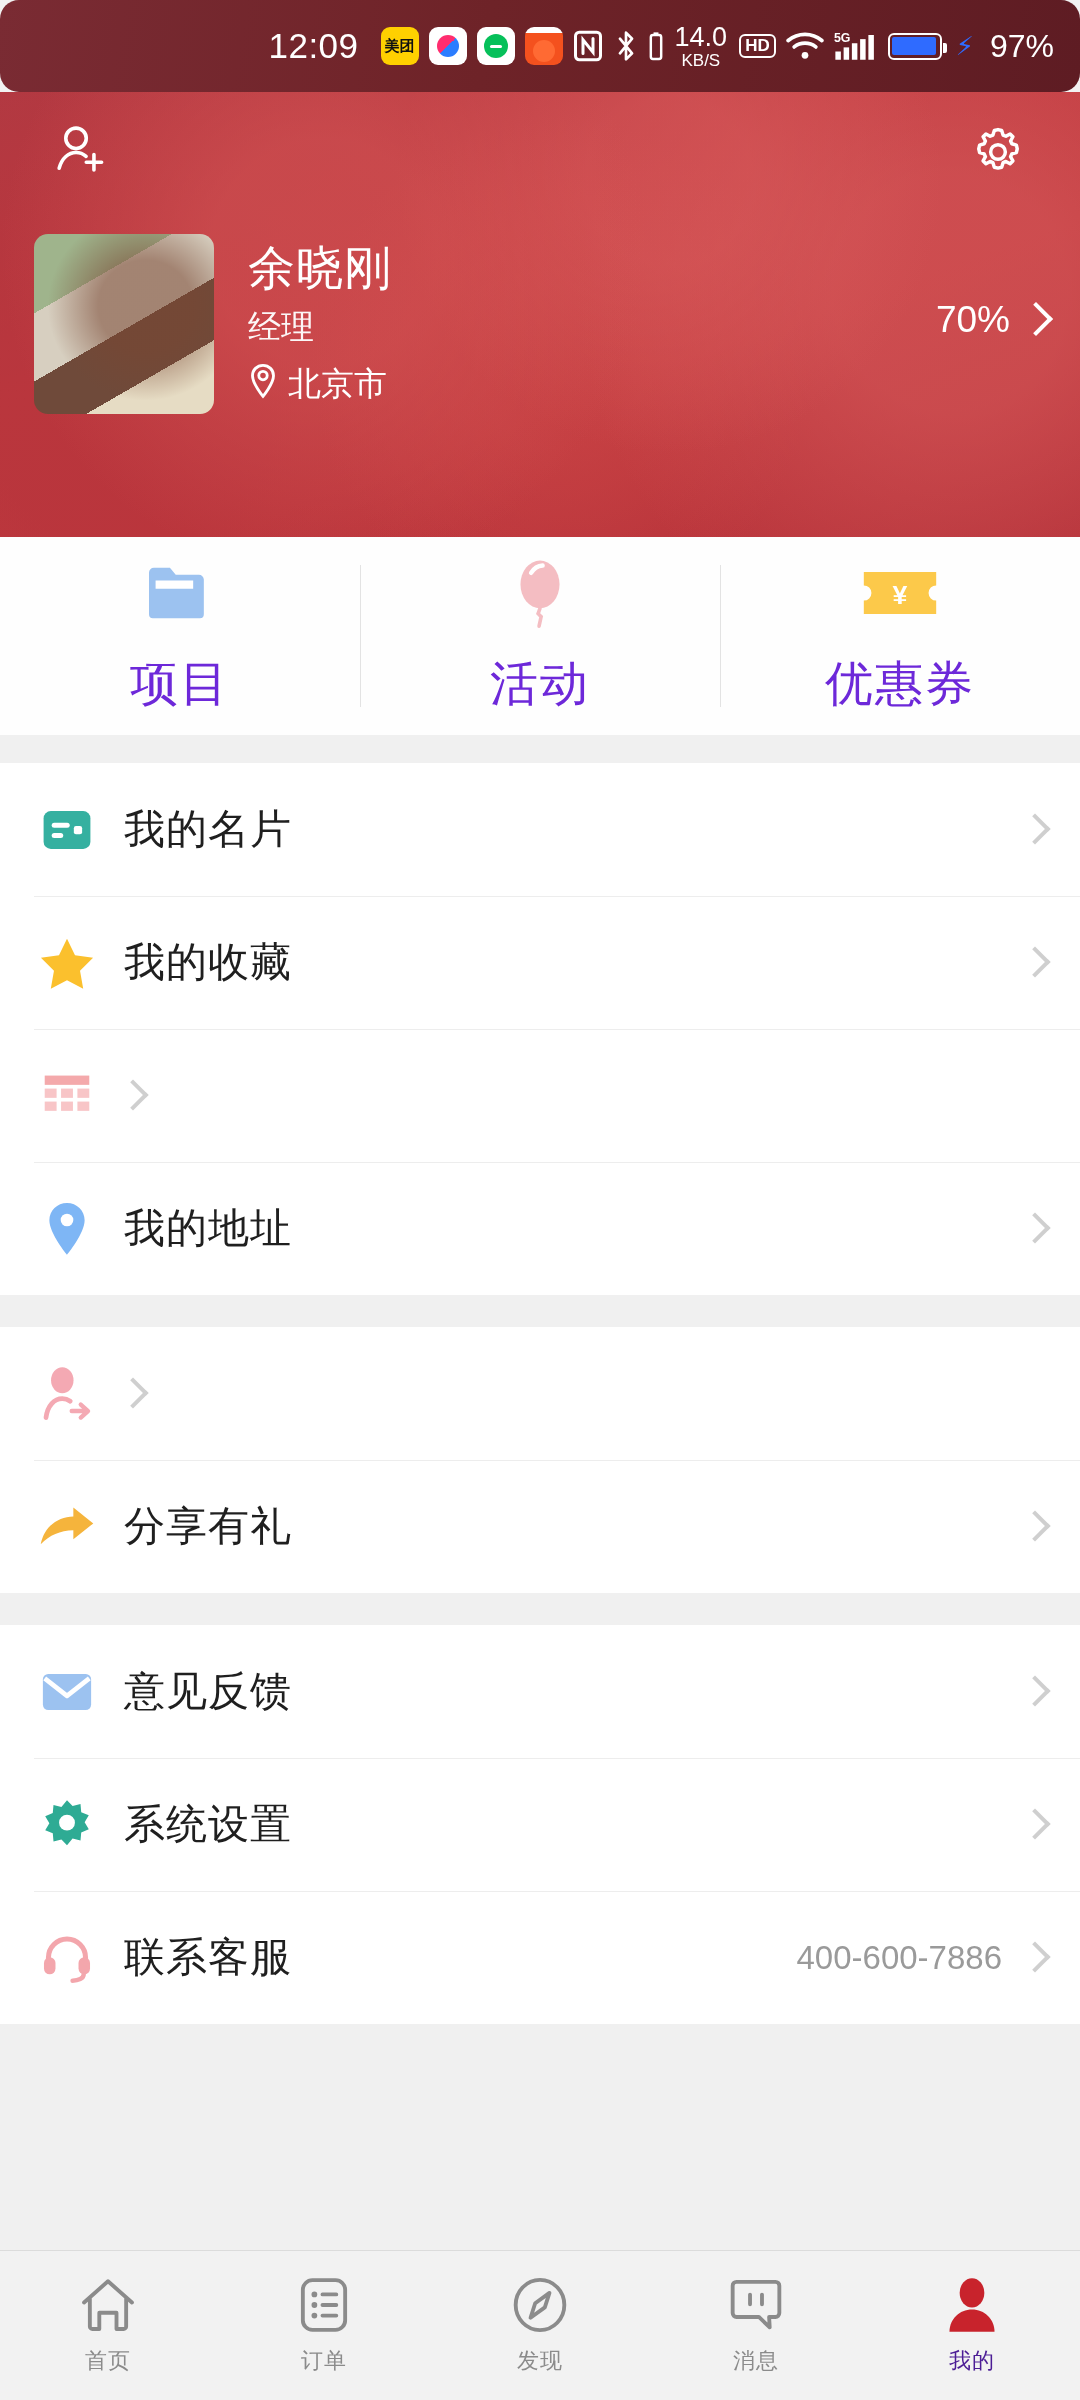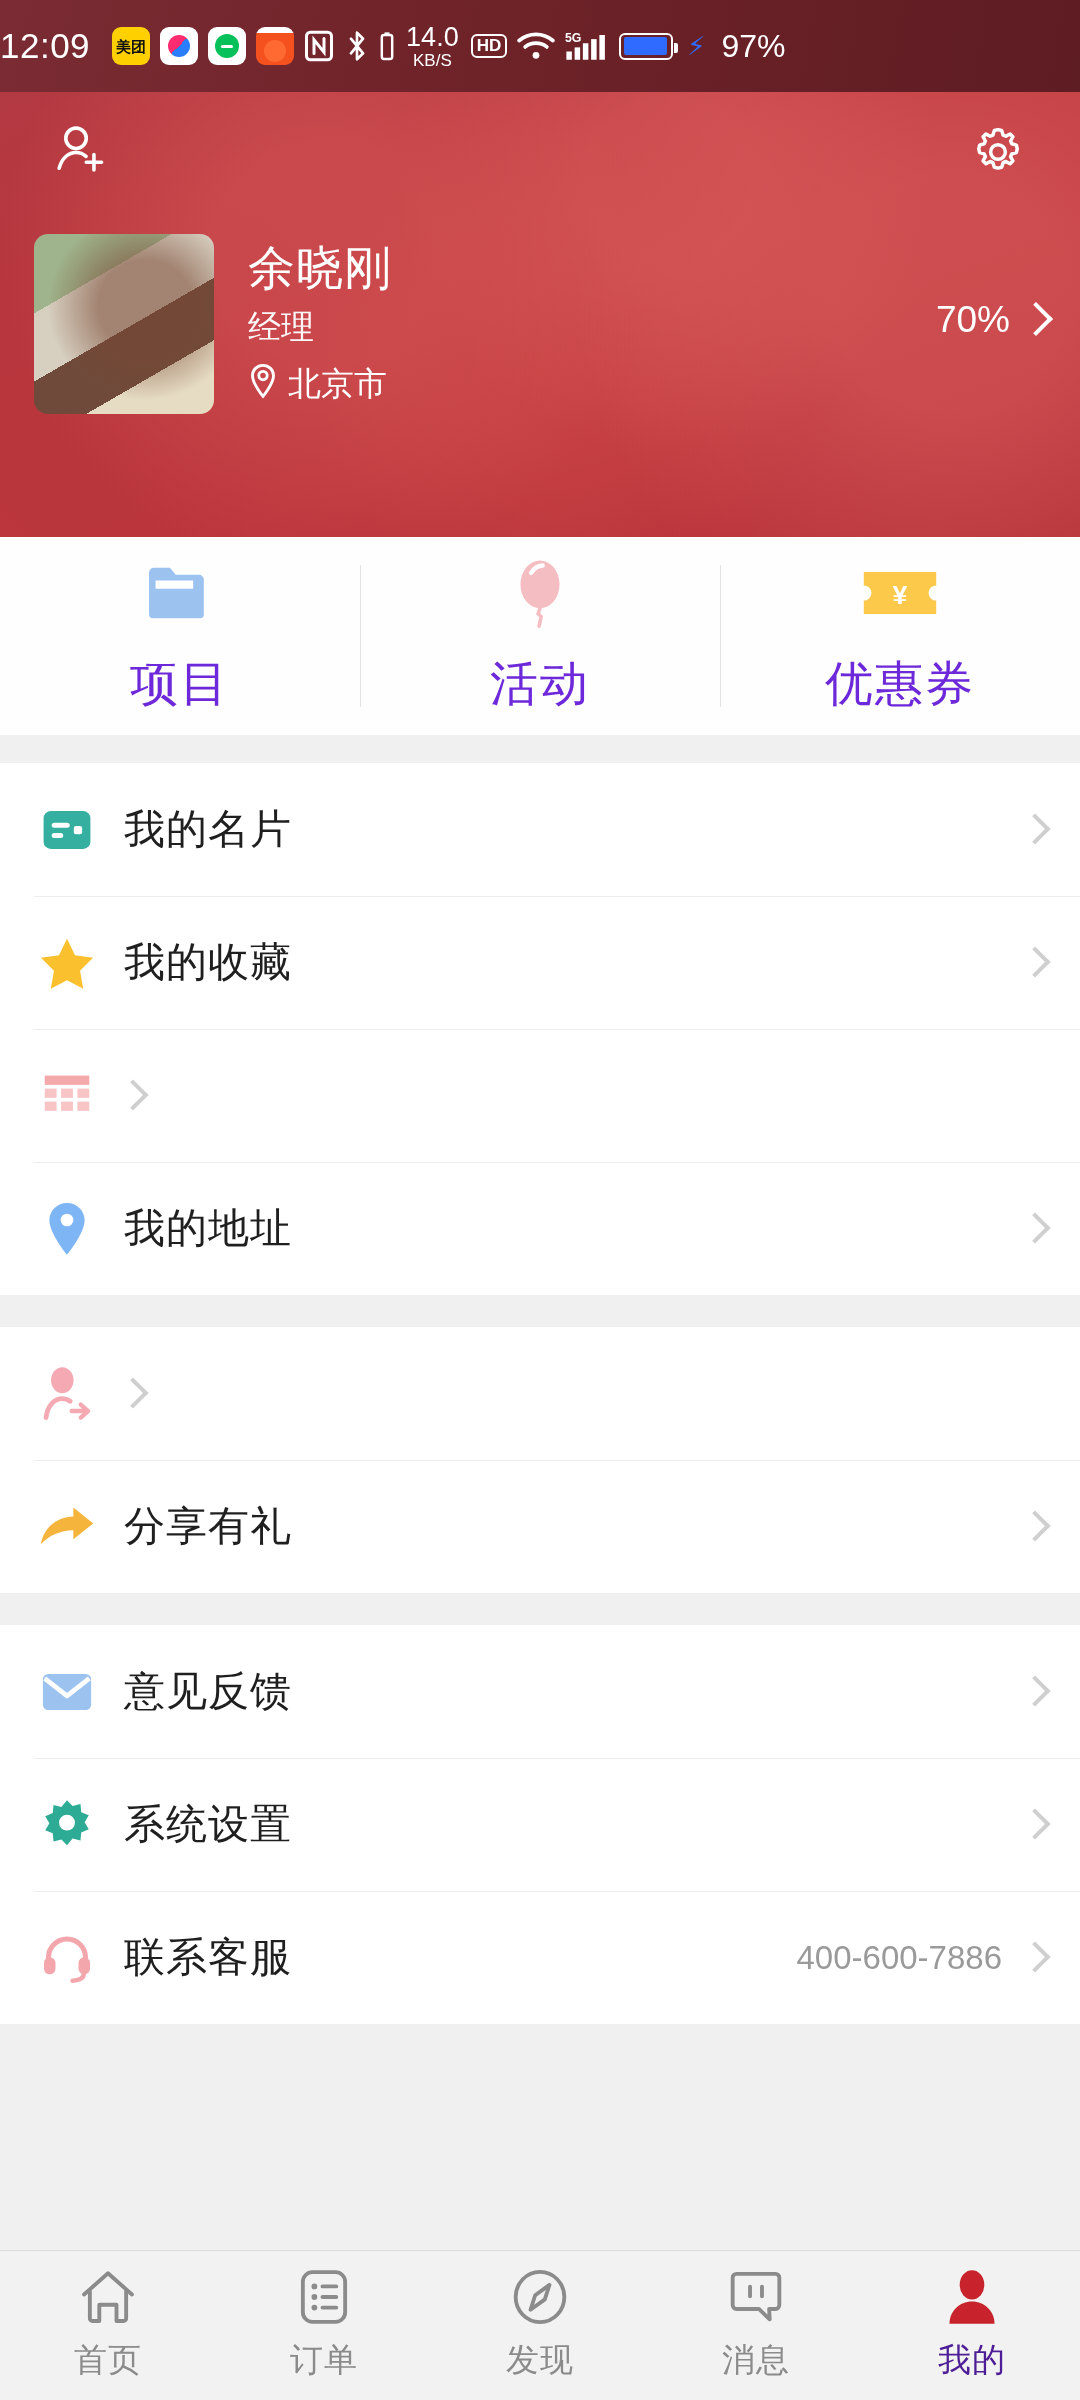--- a/index.html
+++ b/index.html
@@ -7,27 +7,27 @@
     width:1080px; height:2400px;
     font-family:"Liberation Sans","DejaVu Sans",sans-serif;
     background:#f2f2f2; overflow:hidden;
   }
   #app { width:1080px; height:2400px; position:relative; display:flex; flex-direction:column; }
 
   
   .statusbar {
     height:92px; flex:0 0 92px;
     background:linear-gradient(100deg,#7a2b33 0%,#6e2328 45%,#5e1c23 100%);
-    display:flex; align-items:center; justify-content:flex-start;
-    padding:0 26px 0 0; gap:10px; color:#fff; position:relative; z-index:5;
+    display:flex; align-items:center; justify-content:flex-end;
+    padding:0 26px 0 0; gap:10px; color:#fff; position:relative; z-index:5;border-radius:19px;
   }
   .sb-time { font-size:35px; font-weight:400; letter-spacing:.5px; margin-right:12px; }
   .sb-app { width:38px; height:38px; border-radius:9px; flex:0 0 38px;
             display:flex; align-items:center; justify-content:center;
-            font-size:16px; font-weight:bold; overflow:hidden; }
+            font-size:16px; font-weight:bold; overflow:hidden;font-family:Liberation Serif, serif; }
   .app-meituan { background:#ffd000; color:#111; font-size:15px; line-height:1; }
   .app-pdd { background:#fff; position:relative; }
   .app-pdd::before{content:"";position:absolute;width:22px;height:22px;border-radius:50%;
     background:linear-gradient(135deg,#ff2d6f 50%,#2b7dff 50%);}
   .app-green { background:#fff; position:relative; }
   .app-green::before{content:"";position:absolute;width:24px;height:24px;border-radius:50%;background:#06c05a;}
   .app-green::after{content:"";position:absolute;width:12px;height:3px;background:#fff;border-radius:2px;}
   .app-orange { background:linear-gradient(180deg,#fff 0 16%,#f4511e 16% 100%); position:relative;}
   .app-orange::after{content:"";position:absolute;width:22px;height:22px;border-radius:50%;
     background:#ff6a33;top:13px;}
@@ -103,21 +103,21 @@
     border-top:4px solid #cfcfcf;border-right:4px solid #cfcfcf;transform:rotate(45deg);}
 
   .filler { flex:1; background:#f0f0f0; }
 
   
   .tabbar { flex:0 0 150px; background:#f2f2f2; border-top:1px solid #dcdcdc;
             display:flex; align-items:center; }
   .tab { flex:1; display:flex; flex-direction:column; align-items:center; justify-content:center;
          gap:12px; cursor:pointer; }
   .tab .ti { height:58px; display:flex; align-items:center; justify-content:center; }
-  .tlabel { font-size:33px; color:#8b8b8b; letter-spacing:1px; }
+  .tlabel { font-size:22px; color:#8b8b8b; letter-spacing:1px; }
   .tab.active .tlabel { color:#4c1d95; }
 </style>
 </head>
 <body>
 
 <div id="app">
 
   <div class="statusbar">
     <span class="sb-time">12:09</span>
 

